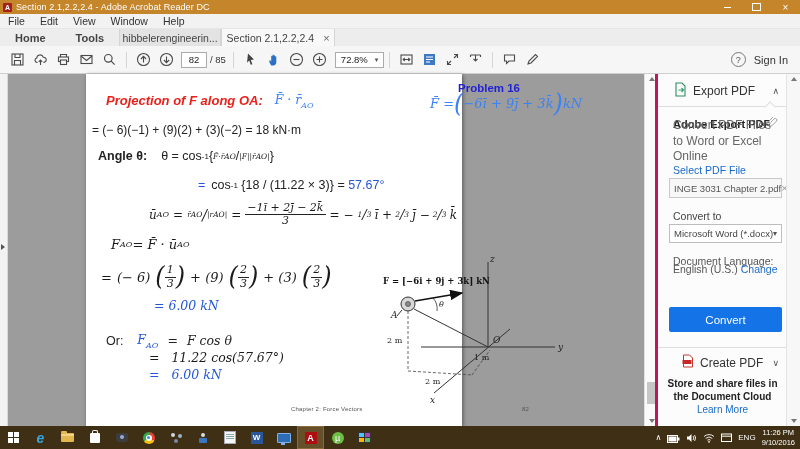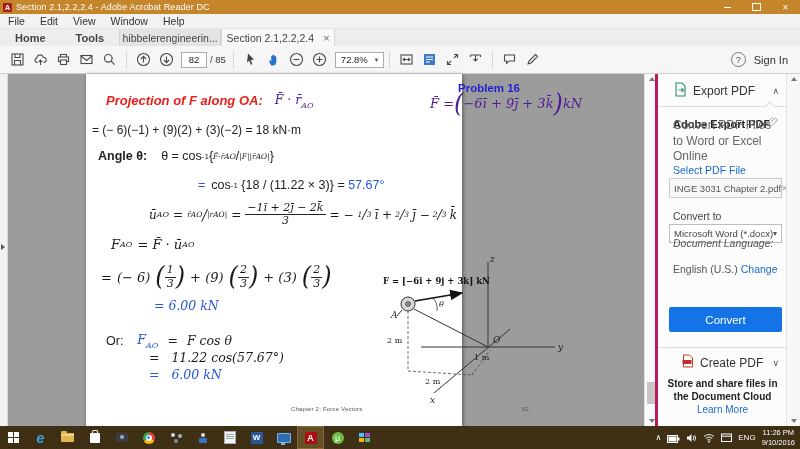--- a/index.html
+++ b/index.html
@@ -78,21 +78,21 @@
   .create-row{position:absolute;top:280px;left:24px;right:8px;display:flex;align-items:center;gap:6px;font-size:12px;color:#333;}
   .store-text{position:absolute;top:303px;left:8px;right:8px;text-align:center;font-weight:bold;font-size:10px;color:#222;line-height:1.3;}
   .learn{position:absolute;top:330px;left:0;right:0;text-align:center;font-size:10px;}
   .side-scroll{position:absolute;right:0;top:0;bottom:0;width:13px;background:#F7F7F7;border-left:1px solid #E3E3E3;}
   
   .serif{font-family:"DejaVu Serif",serif;}
   .abs{position:absolute;white-space:nowrap;}
   .problem{color:#1F1FD4;font-weight:bold;font-size:11.5px;}
   .m-red{color:#E8221B;font-weight:bold;font-style:italic;font-size:13px;}
   .m-blue{color:#2456D6;}
-  .m-dark{color:#4c1d95;}
+  .m-dark{color:#3b82f6;}
   .mline{display:flex;align-items:center;}
   sub{font-size:8px;}
   .sup{font-size:8px;vertical-align:6px;}
   .tinyN{font-size:7.5px;vertical-align:5px;}
   .tinyD{font-size:7.5px;vertical-align:-3px;}
   .frac{display:inline-flex;flex-direction:column;align-items:center;vertical-align:middle;line-height:1.1;font-size:11px;}
   .frac .fn{border-bottom:1px solid #222;padding:0 2px;}
   .bigp{font-size:24px;font-weight:normal;line-height:0;transform:scaleY(1.05);}
   .footer-text{font-size:6px;color:#555;letter-spacing:.2px;}
   
@@ -383,21 +383,21 @@
         <span style="margin:0 3px;">j̄ −</span>
         <span class="tinyN">2</span>
           <span style="font-size:13px;">/</span>
           <span class="tinyD">3</span>
         <span style="margin-left:3px;">k̄</span>
       </div>
 
       <div class="abs serif mline" style="left:25px;top:163px;font-size:13px;font-style:italic;color:#1a1a1a;">
         <span>F</span>
           <sub>AO</sub>
-        <span style="margin-left:5px;">= F̄ · ū</span>
+        <span style="">= F̄ · ū</span>
           <sub>AO</sub>
       </div>
 
       <div class="abs serif mline" style="left:15px;top:186px;height:34px;font-size:13px;font-style:italic;color:#1a1a1a;">
         <span>=</span>
         <span style="margin:0 5px;">(− 6)</span>
         <span class="bigp">(</span>
           <span class="frac">
             <span class="fn">1</span>
             <span>3</span>
@@ -495,21 +495,21 @@
         <span>INGE 3031 Chapter 2.pdf</span>
         <span class="file-x">×</span>
       </div>
 
       <div class="sb-label" style="top:136px;">Convert to</div>
       <div class="dropdown">
         <span>Microsoft Word (*.docx)</span>
         <span class="dd-caret">▾</span>
       </div>
 
-      <div class="sb-label" style="top:163px;color:#555;font-style:italic;">Document Language:</div>
+      <div class="sb-label" style="top:181px;color:#555;">Document Language:</div>
       <div class="lang-row">
         <span>English (U.S.)</span>
         <span class="sb-link" style="margin-left:0;">Change</span>
       </div>
 
       <div class="convert-btn">Convert</div>
 
       <div class="sb-div" style="top:273px;"></div>
       <div class="create-row">
         <span><svg width="12" height="14" viewBox="0 0 12 14">

